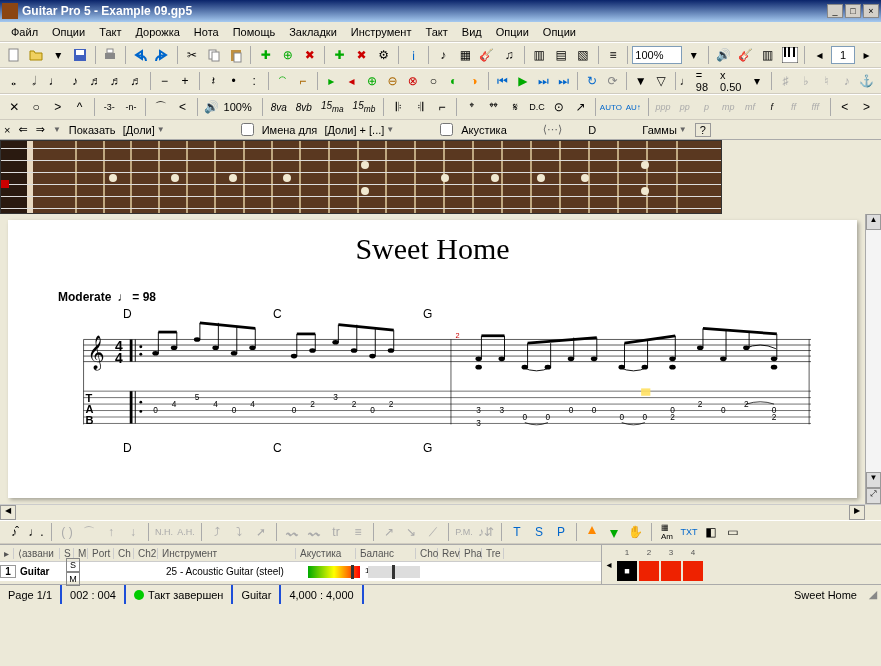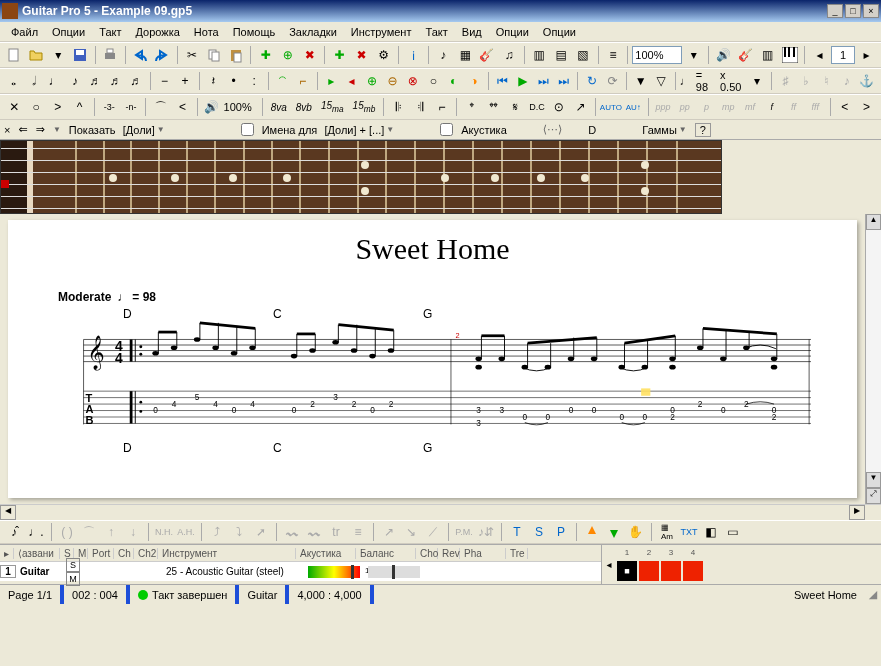--- a/index.html
+++ b/index.html
@@ -65,21 +65,21 @@
 .sm-box { display: inline-block; width: 14px; height: 14px; border: 1px solid #888; text-align: center; line-height: 12px; margin-right: 1px; font-size: 9px; }
 .vol-bar { width: 52px; height: 12px; background: linear-gradient(to right, #0a0, #ff0, #f00); position: relative; }
 .vol-knob { position: absolute; right: 6px; top: -1px; width: 3px; height: 14px; background: #333; }
 .bal-bar { width: 52px; height: 12px; background: #ddd; position: relative; }
 .bal-knob { position: absolute; left: 24px; top: -1px; width: 3px; height: 14px; background: #333; }
 .mixer-right { width: 280px; display: flex; align-items: center; border-left: 1px solid #aaa; }
 .measure-box { width: 20px; height: 20px; display: flex; align-items: center; justify-content: center; font-size: 9px; color: #fff; margin: 1px; }
 
 
 .statusbar { height: 20px; background: #ece9d8; display: flex; align-items: center; border-top: 1px solid #aaa; font-size: 11px; }
-.statusbar .cell { padding: 0 8px; border-right: 4px solid #1d4ed8; height: 100%; display: flex; align-items: center; }
+.statusbar .cell { padding: 0 8px; border-right: 2px solid #1d4ed8; height: 100%; display: flex; align-items: center; }
 .statusbar .dot-green { width: 10px; height: 10px; background: #0c0; border-radius: 50%; margin-right: 4px; }
 
 svg { display: block; }
 .ico { width: 16px; height: 16px; }
 </style>
 </head>
 <body>
 
 <div class="titlebar">
   <div class="icon-app"></div>
@@ -615,21 +615,21 @@
       <div style="width:14px">S</div>
       <div style="width:14px">M</div>
       <div style="width:26px">Port</div>
       <div style="width:20px">Ch</div>
       <div style="width:24px">Ch2</div>
       <div style="width:138px">Инструмент</div>
       <div style="width:60px">Акустика</div>
       <div style="width:60px">Баланс</div>
       <div style="width:22px">Cho</div>
       <div style="width:22px">Rev</div>
-      <div style="width:46px">Pha</div>
+      <div style="width:22px">Pha</div>
       <div style="width:22px">Tre</div>
     </div>
     <div class="mixer-row">
       <div class="mixer-tracknum">1</div>
       <div style="width:46px;font-weight:bold">Guitar</div>
       <div style="width:30px"><span class="sm-box">S</span><span class="sm-box">M</span></div>
       <div style="width:70px"></div>
       <div style="width:142px;font-size:10px">25 - Acoustic Guitar (steel)</div>
       <div style="width:60px">
           <div class="vol-bar">

